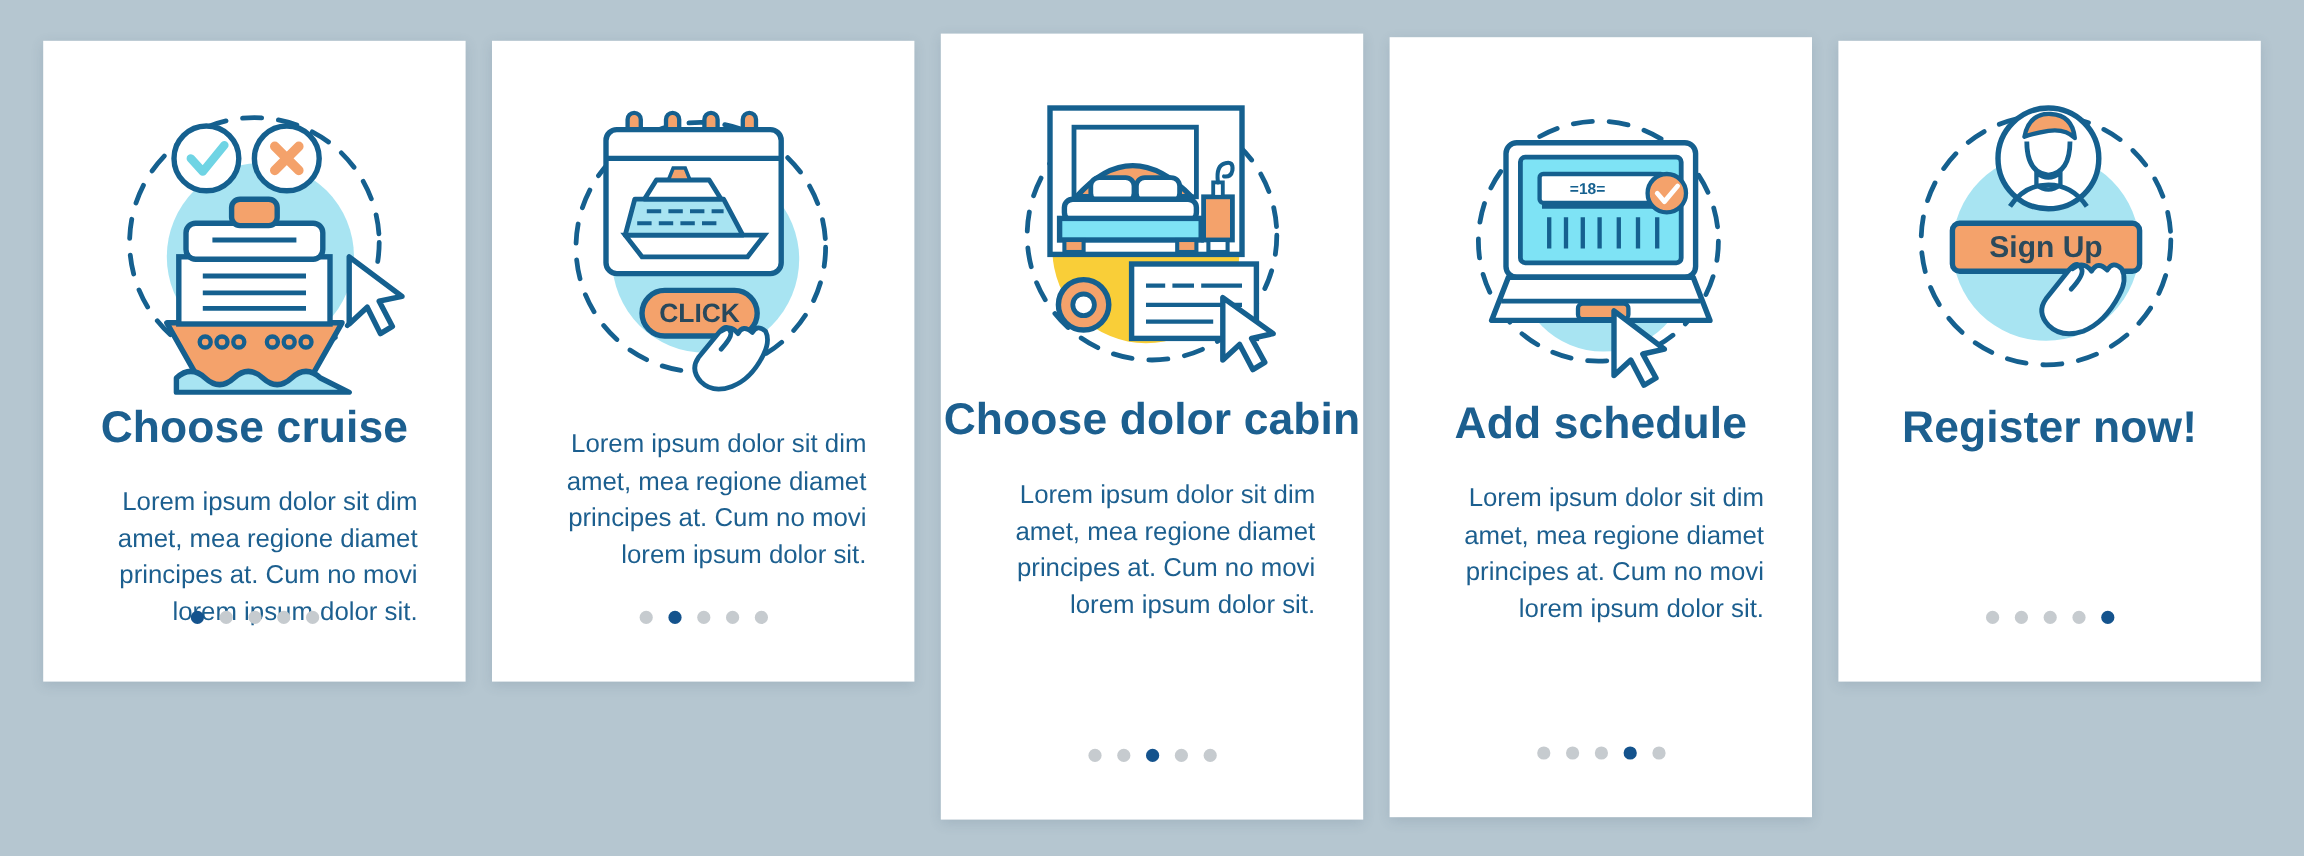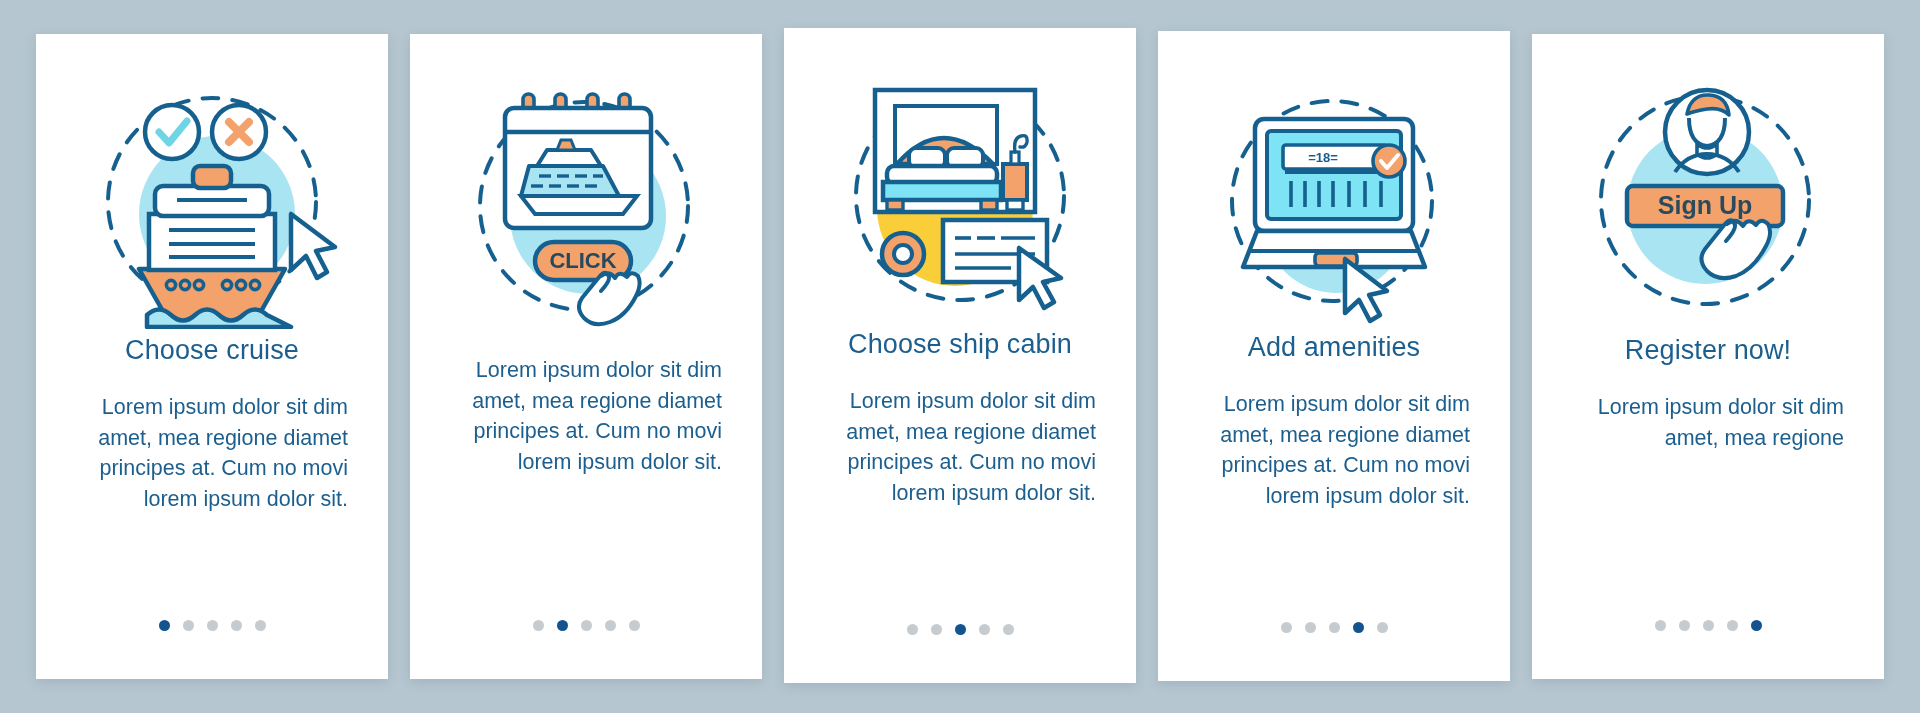--- a/index.html
+++ b/index.html
@@ -27,39 +27,40 @@
   .card {
     position: relative;
     width: 352px;
     background: #ffffff;
     box-shadow: 0 3px 10px rgba(60,90,110,0.16);
     padding: 0 0 32px 0;
     display: flex;
     flex-direction: column;
     align-items: center;
   }
-  .card.short { height: 645px; }
+  .card.short { height: 534px; }
   .card.tall  { height: 655px; margin-top: -6px; }
   .card.mid   { height: 650px; margin-top: -3px; }
 
   .illo {
     width: 270px; height: 255px;
     margin-top: 40px;
     position: relative;
     flex: none;
   }
   .illo svg { display: block; width: 100%; height: 100%; }
 
   .card-title {
-    font-size: 27px;
+    font-size: 37px;
     color: #1c5f8f;
     text-align: center;
     margin-top: 6px;
     letter-spacing: 0.1px;
     white-space: nowrap;
+    font-weight: bold;
   }
   .card-body {
     font-size: 21.5px;
     line-height: 1.42;
     color: #1c5f8f;
     text-align: right;
     margin-top: 26px;
     width: 272px;
   }
   .cta {
@@ -214,21 +215,21 @@
           <line x1="176" y1="170" x2="210" y2="170" stroke="#15608F" stroke-width="3.6"></line>
           <line x1="130" y1="186" x2="210" y2="186" stroke="#15608F" stroke-width="3.6"></line>
           <line x1="130" y1="200" x2="186" y2="200" stroke="#15608F" stroke-width="3.6"></line>
 
           <circle cx="78" cy="186" r="21" fill="#F4A26B" stroke="#15608F" stroke-width="4.5"></circle>
           <circle cx="78" cy="186" r="9" fill="#ffffff" stroke="#15608F" stroke-width="4"></circle>
 
           <path d="M194 180 L194 232 L208 219 L219 240 L229 234 L218 214 L236 210 Z" fill="#ffffff" stroke="#15608F" stroke-width="4.5" stroke-linejoin="round"></path>
         </svg>
       </div>
-      <div class="card-title">Choose ship cabin</div>
+      <div class="card-title">Choose dolor cabin</div>
       <div class="card-body">Lorem ipsum dolor sit dim amet, mea regione diamet principes at. Cum no movi lorem ipsum dolor sit.</div>
       <div class="spacer"></div>
       <div class="dots">
         <span class="dot"></span>
         <span class="dot"></span>
         <span class="dot active"></span>
         <span class="dot"></span>
         <span class="dot"></span>
       </div>
     </div>
@@ -257,21 +258,21 @@
           <line x1="166" y1="110" x2="166" y2="136" stroke="#15608F" stroke-width="3.6"></line>
           <line x1="182" y1="110" x2="182" y2="136" stroke="#15608F" stroke-width="3.6"></line>
 
           <path d="M44 196 L226 196 L212 160 L58 160 Z" fill="#ffffff" stroke="#15608F" stroke-width="4.5" stroke-linejoin="round"></path>
           <line x1="52" y1="180" x2="218" y2="180" stroke="#15608F" stroke-width="4"></line>
           <rect x="116" y="182" width="42" height="13" rx="4" fill="#F4A26B" stroke="#15608F" stroke-width="3.6"></rect>
 
           <path d="M146 188 L146 242 L160 229 L171 250 L181 244 L170 224 L188 220 Z" fill="#ffffff" stroke="#15608F" stroke-width="4.5" stroke-linejoin="round"></path>
         </svg>
       </div>
-      <div class="card-title">Add amenities</div>
+      <div class="card-title">Add schedule</div>
       <div class="card-body">Lorem ipsum dolor sit dim amet, mea regione diamet principes at. Cum no movi lorem ipsum dolor sit.</div>
       <div class="spacer"></div>
       <div class="dots">
         <span class="dot"></span>
         <span class="dot"></span>
         <span class="dot"></span>
         <span class="dot active"></span>
         <span class="dot"></span>
       </div>
     </div>
@@ -289,21 +290,20 @@
           <path d="M102 98 q12 -18 32 -18 q20 0 32 18" fill="none" stroke="#15608F" stroke-width="4"></path>
 
           <rect x="54" y="112" width="156" height="40" rx="6" fill="#F4A26B" stroke="#15608F" stroke-width="4.5"></rect>
           <text x="132" y="140" text-anchor="middle" font-family="Liberation Sans, sans-serif" font-size="25" font-weight="bold" fill="#2B4A5C">Sign Up</text>
 
           <path d="M154 150 q9 -7 16 2 q5 -9 13 -1 q5 -8 12 -1 q5 9 -2 22 q-12 23 -30 30 q-18 6 -29 -5
                    q-10 -11 -2 -22 l20 -25 q7 -8 10 1 q1 5 -9 16" fill="#ffffff" stroke="#15608F" stroke-width="4" stroke-linejoin="round" stroke-linecap="round"></path>
         </svg>
       </div>
       <div class="card-title">Register now!</div>
-      <div class="card-body">Lorem ipsum dolor sit dim amet, mea regione</div>
       <div class="spacer"></div>
       <div class="dots">
         <span class="dot"></span>
         <span class="dot"></span>
         <span class="dot"></span>
         <span class="dot"></span>
         <span class="dot active"></span>
       </div>
     </div>
 

